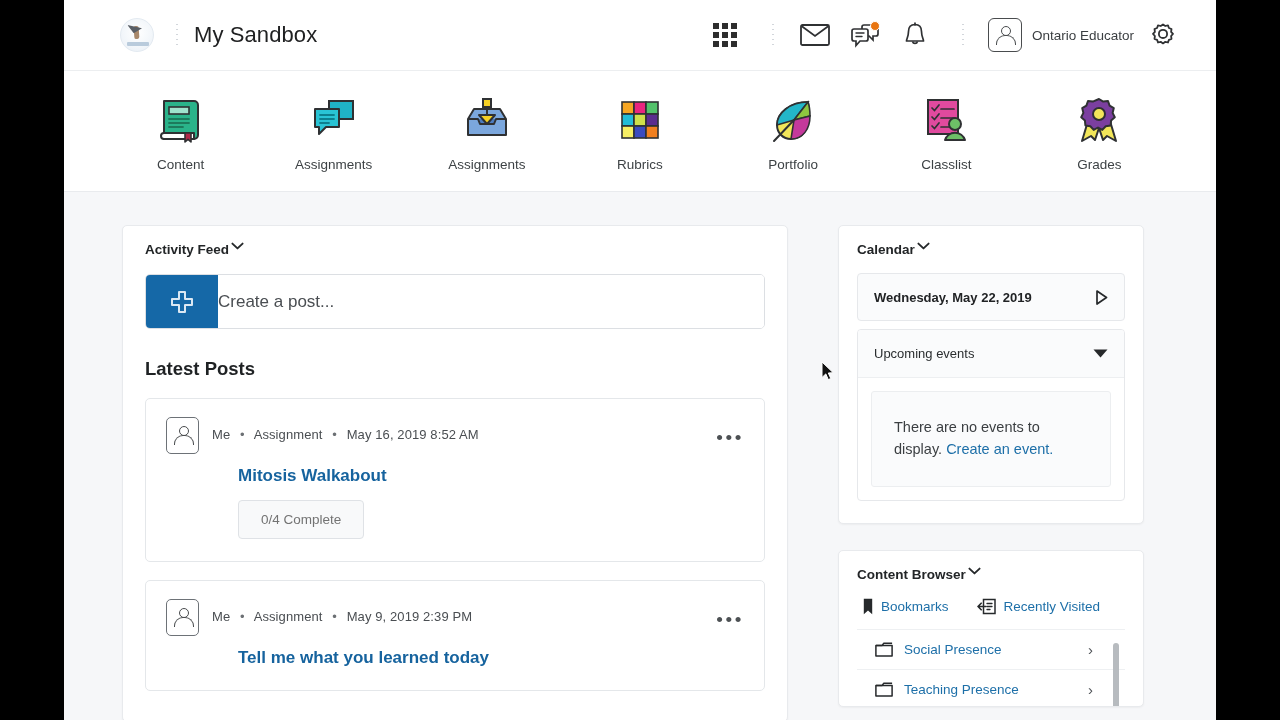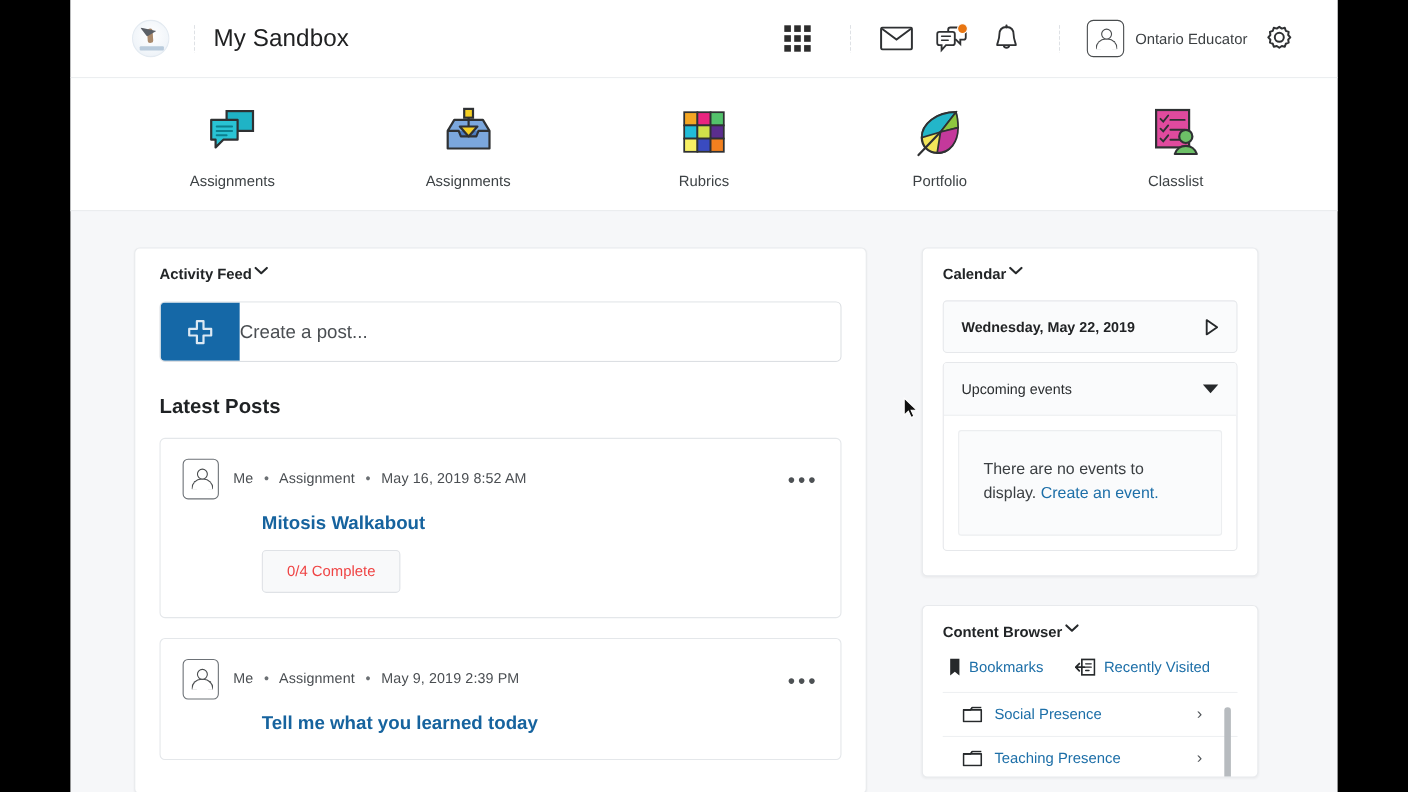--- a/index.html
+++ b/index.html
@@ -181,21 +181,21 @@
   }
   .post-title {
     display: block; margin: 12px 0 0 72px;
     font-size: 17px; font-weight: 700; color: #16639e;
     text-decoration: none; cursor: pointer;
   }
   .completion {
     display: inline-block; margin: 14px 0 0 72px;
     border: 1px solid #dfe2e6; border-radius: 4px;
     background: #f8f9fa; padding: 11px 22px;
-    font-size: 13.5px; color: #ef4444; cursor: pointer;
+    font-size: 13.5px; color: #737373; cursor: pointer;
   }
 
   
   #calendar { padding: 16px 18px 22px 18px; }
   .cal-daybar {
     margin-top: 16px; border: 1px solid #e6e8eb; border-radius: 4px;
     background: #fafbfc; height: 48px; display: flex;
     align-items: center; padding: 0 16px; cursor: pointer;
   }
   .cal-date { font-size: 13px; font-weight: 700; color: #212325; }
@@ -314,20 +314,30 @@
                      L3 11.9 L4.9 9.8 L4.5 7.0 L7.1 6.0 L8 3.3 L10.7 4.0 Z"></path>
             <circle cx="13" cy="11.9" r="4.1"></circle>
           </g>
         </svg>
       </div>
     </div>
   </div>
 
   <div id="coursenav">
 
+    <div class="nav-item">
+      <svg class="nav-ico" viewBox="0 0 54 54">
+        <path d="M10 8 h30 a4 4 0 0 1 4 4 v30 a4 4 0 0 1 -4 4 h-30 z" fill="#2ab38a" stroke="#2f3133" stroke-width="2" stroke-linejoin="round"></path>
+        <rect x="15" y="14" width="20" height="7" fill="#9fe3cd" stroke="#2f3133" stroke-width="1.6"></rect>
+        <path d="M15 26 h20 M15 30 h20 M15 34 h14" stroke="#1d7a5c" stroke-width="1.8" stroke-linecap="round"></path>
+        <path d="M10 40 h30 v6 h-30 a3 3 0 0 1 0 -6 z" fill="#fff" stroke="#2f3133" stroke-width="2" stroke-linejoin="round"></path>
+        <path d="M31 40 h6 v9 l-3 -2.6 l-3 2.6 z" fill="#b02a4a" stroke="#2f3133" stroke-width="1.6" stroke-linejoin="round"></path>
+      </svg>
+      <span class="nav-label">Content</span>
+    </div>
 
     <div class="nav-item">
       <svg class="nav-ico" viewBox="0 0 54 54">
         <rect x="22" y="8" width="24" height="18" fill="#1fb3c6" stroke="#2f3133" stroke-width="2"></rect>
         <path d="M8 16 h24 v18 h-13 l-7 7 v-7 h-4 z" fill="#29c3d4" stroke="#2f3133" stroke-width="2" stroke-linejoin="round"></path>
         <path d="M13 22 h14 M13 26 h14 M13 30 h9" stroke="#0c7f8e" stroke-width="1.8" stroke-linecap="round"></path>
       </svg>
       <span class="nav-label">Assignments</span>
     </div>
 
@@ -379,20 +389,29 @@
             <path d="M22 25 h13"></path>
           <path d="M13 33 l2.5 2.5 l4.5 -5.5"></path>
             <path d="M22 34 h13"></path>
         </g>
         <circle cx="36" cy="31" r="6" fill="#6dc067" stroke="#2f3133" stroke-width="2"></circle>
         <path d="M26 47 a10.5 10.5 0 0 1 20 0 z" fill="#6dc067" stroke="#2f3133" stroke-width="2" stroke-linejoin="round"></path>
       </svg>
       <span class="nav-label">Classlist</span>
     </div>
 
+    <div class="nav-item">
+      <svg class="nav-ico" viewBox="0 0 54 54">
+        <path d="M16 28 L10 48 L19 43 L23 47 L28 32 Z" fill="#f2e65a" stroke="#2f3133" stroke-width="2" stroke-linejoin="round"></path>
+        <path d="M38 28 L44 48 L35 43 L31 47 L26 32 Z" fill="#f2e65a" stroke="#2f3133" stroke-width="2" stroke-linejoin="round"></path>
+        <path d="M27 6 l4.2 2.6 l4.8 -.6 l1.6 4.6 l4.2 2.5 l-1.2 4.8 l2.2 4.4 l-3.7 3.2 l-.5 4.9 l-4.9 .9 l-3.4 3.6 l-4.3 -2.4 l-4.3 2.4 l-3.4 -3.6 l-4.9 -.9 l-.5 -4.9 l-3.7 -3.2 l2.2 -4.4 l-1.2 -4.8 l4.2 -2.5 l1.6 -4.6 l4.8 .6 Z" fill="#7b3fa0" stroke="#2f3133" stroke-width="2" stroke-linejoin="round"></path>
+        <circle cx="27" cy="21" r="6" fill="#f2e65a" stroke="#2f3133" stroke-width="2"></circle>
+      </svg>
+      <span class="nav-label">Grades</span>
+    </div>
 
   </div>
 
   <div id="body">
 
     <div class="col-left">
       <div class="card" id="activity">
 
         <div class="widget-head">
           <span class="widget-title">Activity Feed</span>

